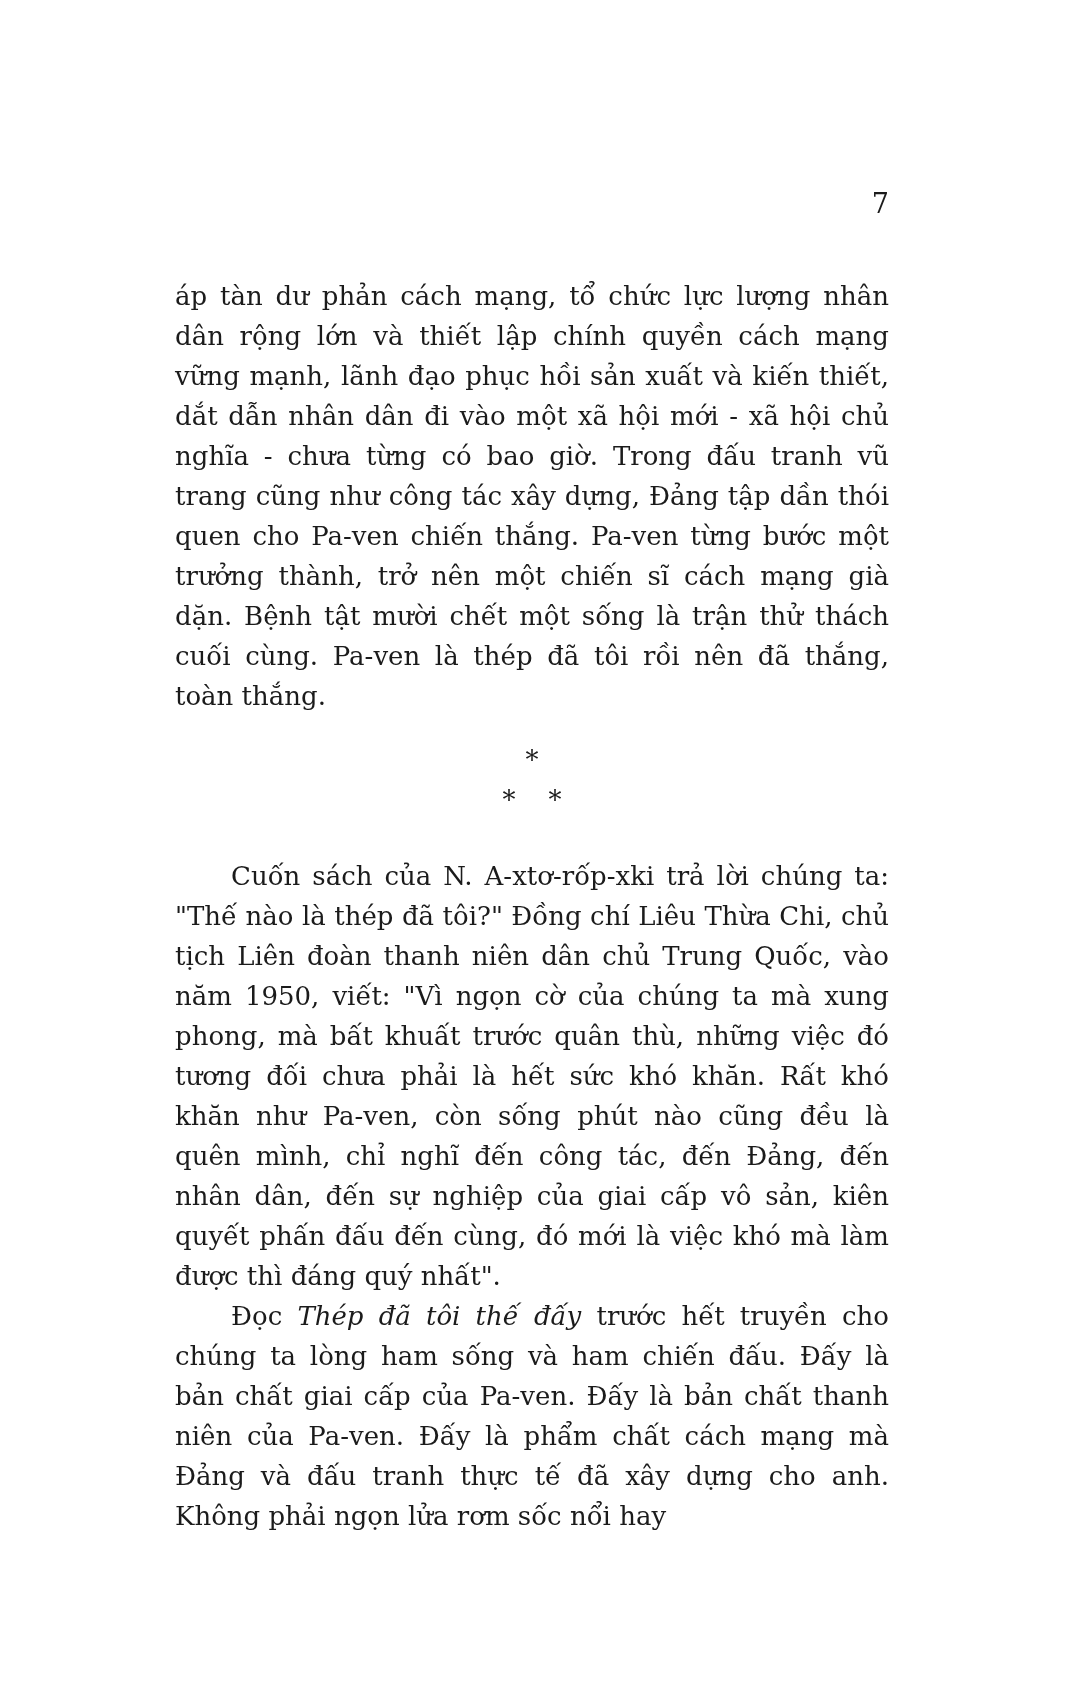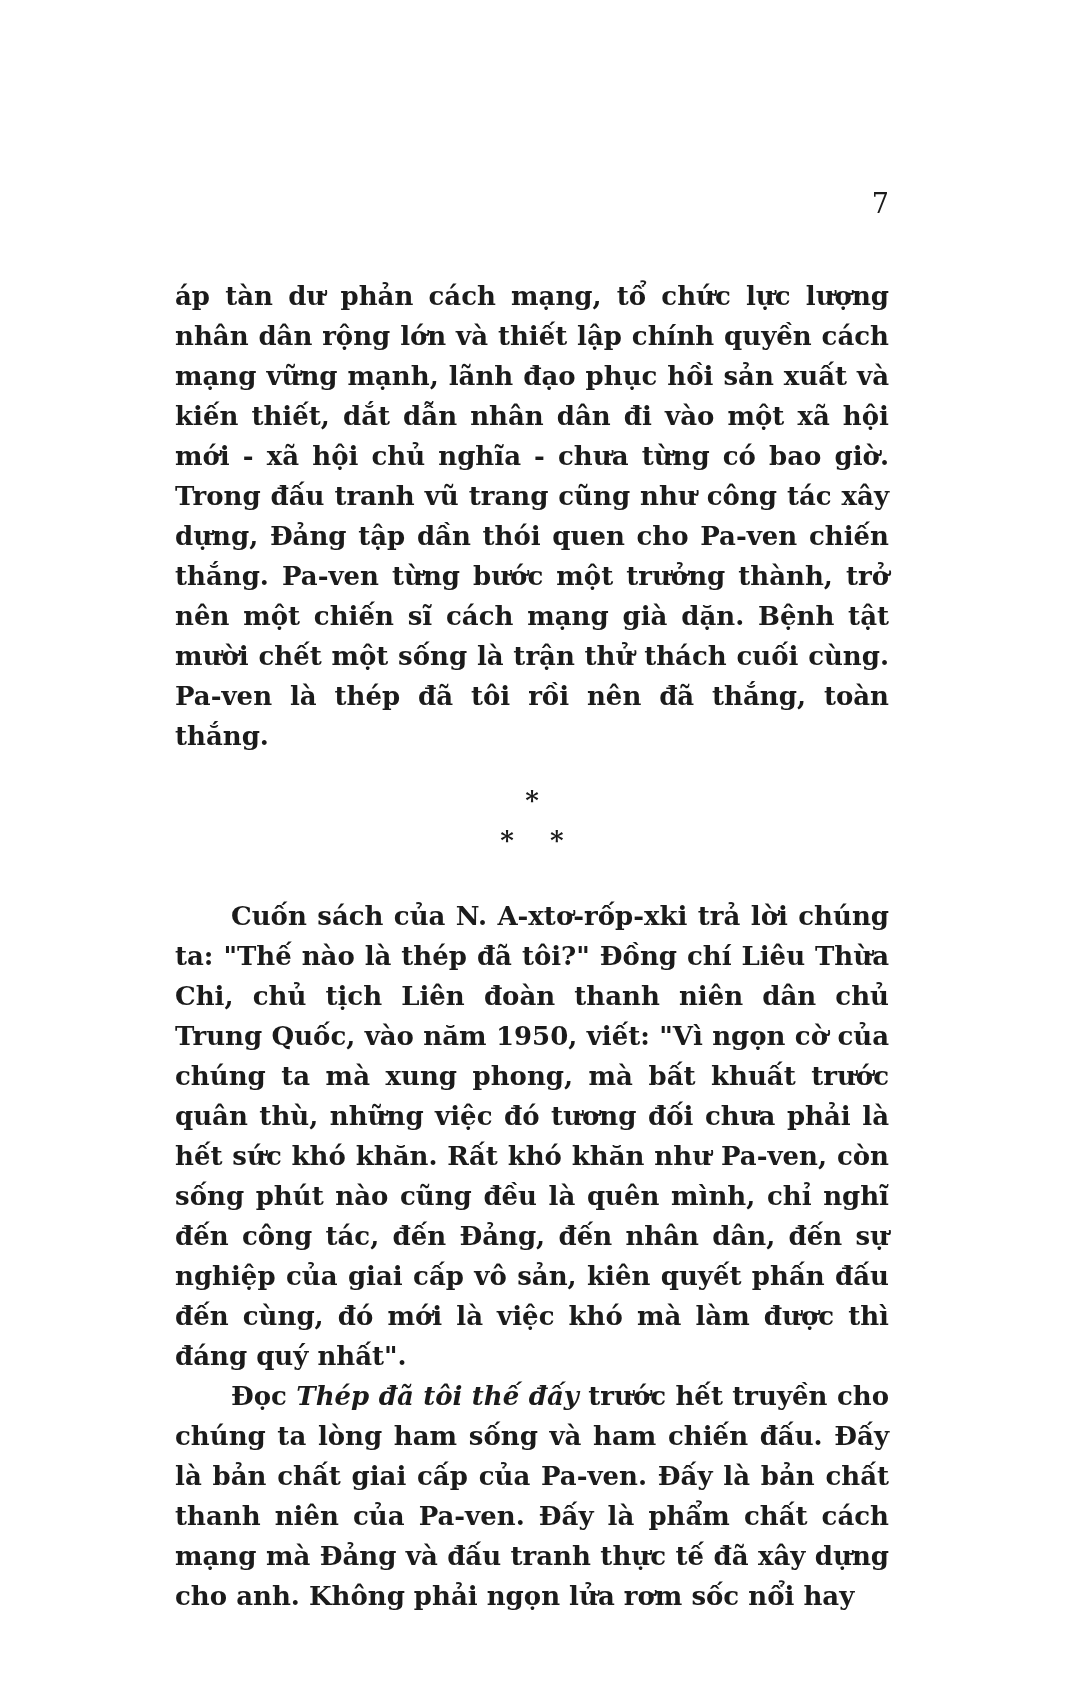--- a/index.html
+++ b/index.html
@@ -26,21 +26,20 @@
     text-align: right;
     font-size: 27px;
     line-height: 32px;
   }
   .body-text {
     margin-top: 56px;
     font-size: 26px;
     line-height: 40px;
     text-align: justify;
     text-justify: inter-word;
-    font-weight: bold;
   }
   .body-text p {
     margin: 0;
   }
   p.indent {
     text-indent: 56px;
   }
   .asterism {
     text-align: center;
     margin-top: 24px;

